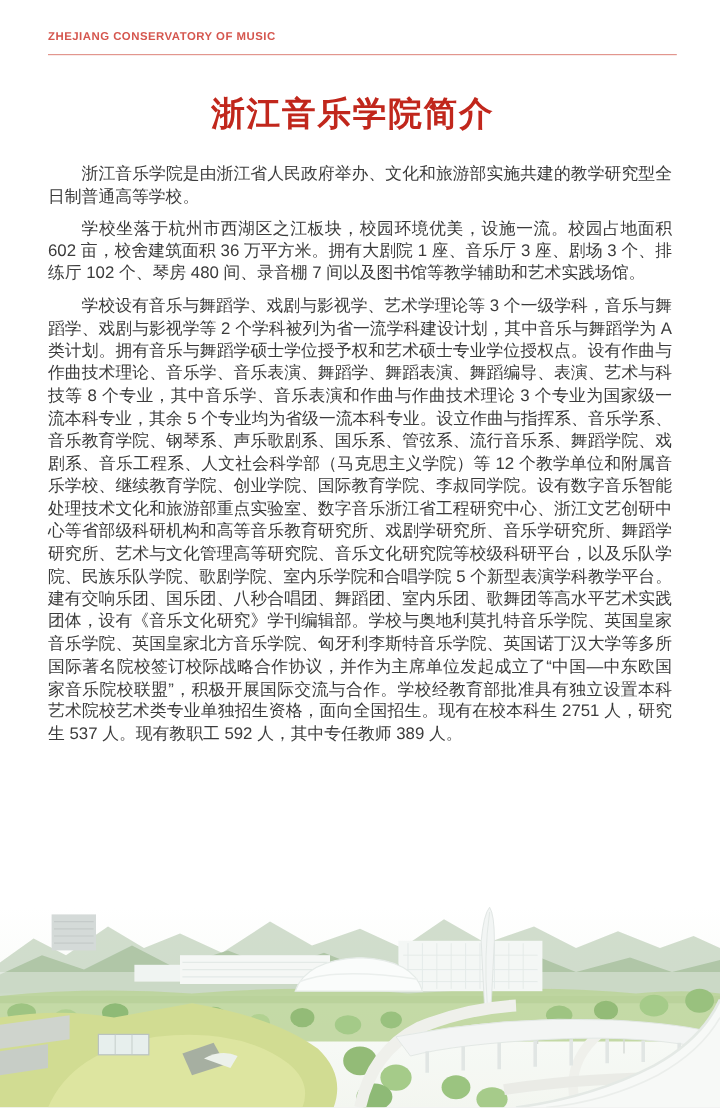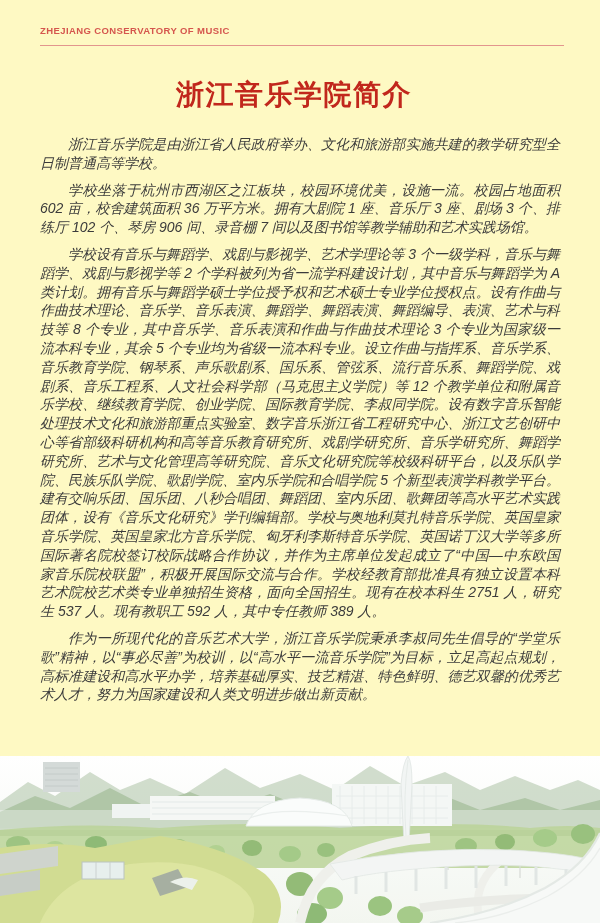--- a/index.html
+++ b/index.html
@@ -8,21 +8,21 @@
     --rule_red: #e2968e;
     --text: #3b3b3b;
   }
   * { box-sizing: border-box; }
   html, body { margin: 0; padding: 0; background: #e9e9e9; }
   .page {
     position: relative;
     width: 600px;
     height: 923px;
     margin: 0 auto;
-    background: #fef9c3;
+    background: #ffffff;
     overflow: hidden;
     font-family: "Liberation Sans", "DejaVu Sans", sans-serif;
   }
   .masthead { padding: 25px 36px 0 40px; }
   .org-en {
     color: var(--header_red);
     font-size: 9.5px;
     font-weight: 700;
     letter-spacing: 0.4px;
   }
@@ -39,21 +39,20 @@
     font-weight: 700;
     letter-spacing: 1.5px;
     font-family: "Liberation Serif", "DejaVu Serif", serif;
   }
   .content {
     margin: 21px 40px 16px 40px;
     color: var(--text);
     font-size: 14px;
     line-height: 18.8px;
     text-align: justify;
-    font-style: italic;
   }
   .content p { margin: 0 0 8px 0; text-indent: 2em; }
   .photo {
     position: absolute;
     left: 0; right: 0; bottom: 0;
     height: 167px;
   }
   .photo svg { display: block; width: 100%; height: 100%; }
 </style>
 </head>
@@ -63,23 +62,22 @@
 
   <div class="masthead">
     <div class="org-en">ZHEJIANG CONSERVATORY OF MUSIC</div>
     <div class="rule"></div>
   </div>
 
   <h1 class="title">浙江音乐学院简介</h1>
 
   <div class="content">
     <p>浙江音乐学院是由浙江省人民政府举办、文化和旅游部实施共建的教学研究型全日制普通高等学校。</p>
-    <p>学校坐落于杭州市西湖区之江板块，校园环境优美，设施一流。校园占地面积 602 亩，校舍建筑面积 36 万平方米。拥有大剧院 1 座、音乐厅 3 座、剧场 3 个、排练厅 102 个、琴房 906 间、录音棚 7 间以及图书馆等教学辅助和艺术实践场馆。</p>
+    <p>学校坐落于杭州市西湖区之江板块，校园环境优美，设施一流。校园占地面积 602 亩，校舍建筑面积 36 万平方米。拥有大剧院 1 座、音乐厅 3 座、剧场 3 个、排练厅 102 个、琴房 480 间、录音棚 7 间以及图书馆等教学辅助和艺术实践场馆。</p>
     <p>学校设有音乐与舞蹈学、戏剧与影视学、艺术学理论等 3 个一级学科，音乐与舞蹈学、戏剧与影视学等 2 个学科被列为省一流学科建设计划，其中音乐与舞蹈学为 A 类计划。拥有音乐与舞蹈学硕士学位授予权和艺术硕士专业学位授权点。设有作曲与作曲技术理论、音乐学、音乐表演、舞蹈学、舞蹈表演、舞蹈编导、表演、艺术与科技等 8 个专业，其中音乐学、音乐表演和作曲与作曲技术理论 3 个专业为国家级一流本科专业，其余 5 个专业均为省级一流本科专业。设立作曲与指挥系、音乐学系、音乐教育学院、钢琴系、声乐歌剧系、国乐系、管弦系、流行音乐系、舞蹈学院、戏剧系、音乐工程系、人文社会科学部（马克思主义学院）等 12 个教学单位和附属音乐学校、继续教育学院、创业学院、国际教育学院、李叔同学院。设有数字音乐智能处理技术文化和旅游部重点实验室、数字音乐浙江省工程研究中心、浙江文艺创研中心等省部级科研机构和高等音乐教育研究所、戏剧学研究所、音乐学研究所、舞蹈学研究所、艺术与文化管理高等研究院、音乐文化研究院等校级科研平台，以及乐队学院、民族乐队学院、歌剧学院、室内乐学院和合唱学院 5 个新型表演学科教学平台。建有交响乐团、国乐团、八秒合唱团、舞蹈团、室内乐团、歌舞团等高水平艺术实践团体，设有《音乐文化研究》学刊编辑部。学校与奥地利莫扎特音乐学院、英国皇家音乐学院、英国皇家北方音乐学院、匈牙利李斯特音乐学院、英国诺丁汉大学等多所国际著名院校签订校际战略合作协议，并作为主席单位发起成立了“中国—中东欧国家音乐院校联盟”，积极开展国际交流与合作。学校经教育部批准具有独立设置本科艺术院校艺术类专业单独招生资格，面向全国招生。现有在校本科生 2751 人，研究生 537 人。现有教职工 592 人，其中专任教师 389 人。</p>
-    <p>作为一所现代化的音乐艺术大学，浙江音乐学院秉承李叔同先生倡导的“学堂乐歌”精神，以“事必尽善”为校训，以“高水平一流音乐学院”为目标，立足高起点规划，高标准建设和高水平办学，培养基础厚实、技艺精湛、特色鲜明、德艺双馨的优秀艺术人才，努力为国家建设和人类文明进步做出新贡献。</p>
   </div>
 
   <div class="photo">
     <svg viewBox="0 0 600 167" preserveAspectRatio="none" aria-hidden="true">
       <defs>
         <linearGradient id="sky" x1="0" y1="0" x2="0" y2="1">
           <stop offset="0" stop-color="#ffffff"></stop>
           <stop offset="1" stop-color="#f1f5ee"></stop>
         </linearGradient>
       </defs>

